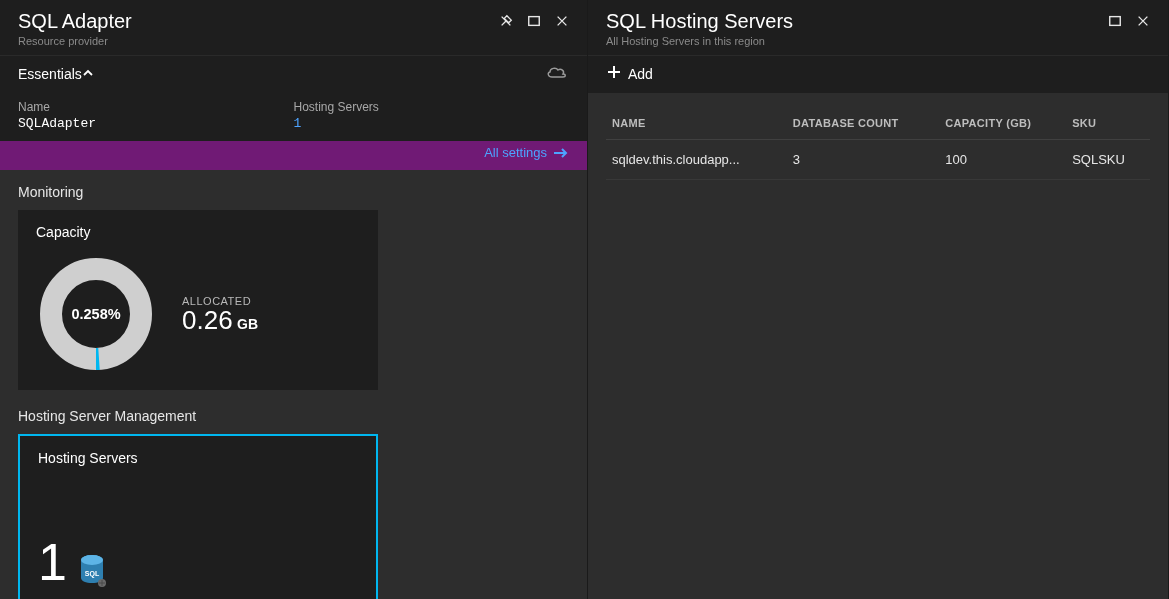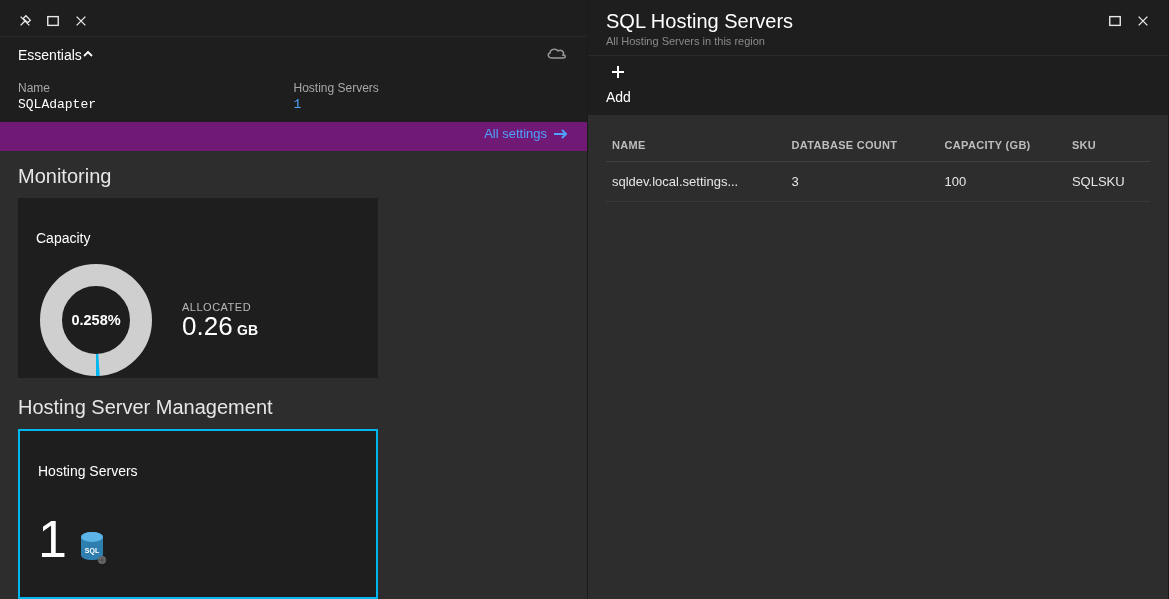--- a/index.html
+++ b/index.html
@@ -61,24 +61,24 @@
     justify-content: flex-end;
   }
   .all-settings { color:#4da3ff; font-size:13px; cursor:pointer; display:flex; align-items:center; gap:6px; }
   .all-settings svg { stroke:#4da3ff; fill:none; stroke-width:2; }
   .content-area {
     background: #2d2d2d;
     flex: 1;
     padding: 14px 18px;
     overflow:auto;
   }
-  .section-title { font-size: 20px; color: #e6e6e6; margin-bottom: 10px; }
+  .section-title { font-size: 14px; color: #e6e6e6; margin-bottom: 10px; }
   .tile {
     background: #1e1e1e;
-    padding: 32px 18px;
+    padding: 14px 18px;
     width: 360px;
   }
   .tile.capacity { height: 180px; }
   .tile-title { font-size: 14px; color: #fff; margin-bottom: 14px; }
   .cap-body { display:flex; align-items:center; gap: 26px; }
   .donut-wrap { position: relative; width: 120px; height: 120px; }
   .donut-center {
     position:absolute; inset:0; display:flex; align-items:center; justify-content:center;
     font-size:14.5px; color:#fff; font-weight:600;
   }
@@ -96,21 +96,21 @@
   .hosting-bottom { display:flex; align-items:flex-end; gap:10px; }
   .big-count { font-size: 52px; font-weight:300; color:#fff; line-height:1; }
   .sql-icon { width:30px; height:34px; }
   
   .cmdbar {
     background: #1e1e1e;
     padding: 8px 18px 10px 18px;
     display:flex; align-items:center; gap:8px;
     border-top:1px solid #2a2a2a;
   }
-  .cmd-btn { display:flex; align-items:center; gap:6px; font-size:14px; color:#fff; cursor:pointer;flex-direction:column; }
+  .cmd-btn { display:flex; align-items:center; gap:6px; font-size:14px; color:#fff; cursor:pointer; }
   .plus-icon svg { stroke:#fff; stroke-width:2; fill:none; }
   .table-wrap { padding: 14px 18px; }
   table { width:100%; border-collapse: collapse; }
   th {
     text-align:left; font-size:11px; color:#bdbdbd; font-weight:600;
     padding: 10px 6px; border-bottom:1px solid #404040; letter-spacing:0.3px;
   }
   td {
     font-size:13px; color:#e6e6e6; padding: 12px 6px;
     border-bottom:1px solid #383838;
@@ -118,20 +118,24 @@
     max-width:150px;
   }
 </style>
 </head>
 <body>
 
 <div class="workspace">
 
   <div class="blade left">
     <div class="blade-header">
+      <div>
+        <div class="blade-title">SQL Adapter</div>
+        <div class="blade-subtitle">Resource provider</div>
+      </div>
       <div class="blade-header-icons">
         <span class="hicon">
           <svg viewBox="0 0 16 16" width="14" height="14">
               <path d="M3 3 L13 13 M9 2 L14 7 L11 10 L6 5 Z M8 8 L3 13"></path>
             </svg>
         </span>
         <span class="hicon">
           <svg viewBox="0 0 16 16" width="14" height="14">
               <rect x="2" y="3" width="12" height="10"></rect>
             </svg>
@@ -254,21 +258,21 @@
         <thead>
           <tr>
             <th>NAME</th>
             <th>DATABASE COUNT</th>
             <th>CAPACITY (GB)</th>
             <th>SKU</th>
           </tr>
         </thead>
         <tbody id="rows">
             <tr>
-              <td>sqldev.local.settings...</td>
+              <td>sqldev.this.cloudapp...</td>
               <td>3</td>
               <td>100</td>
               <td>SQLSKU</td>
             </tr>
           </tbody>
       </table>
     </div>
   </div>
 </div>
 

